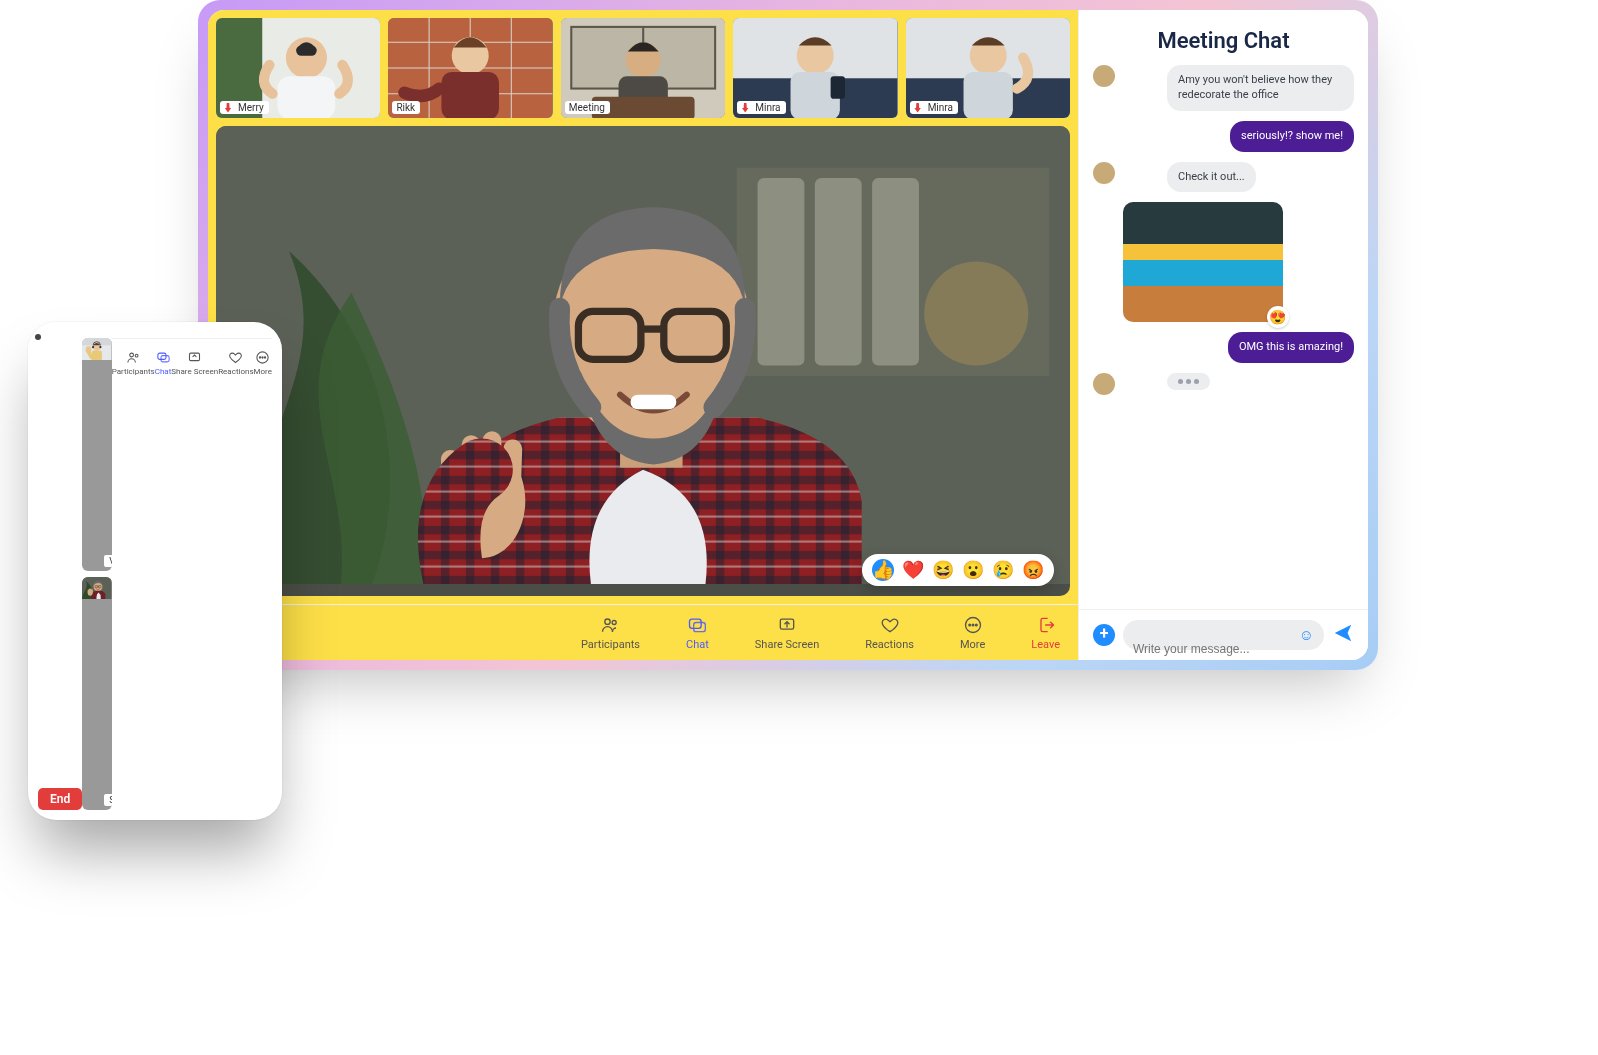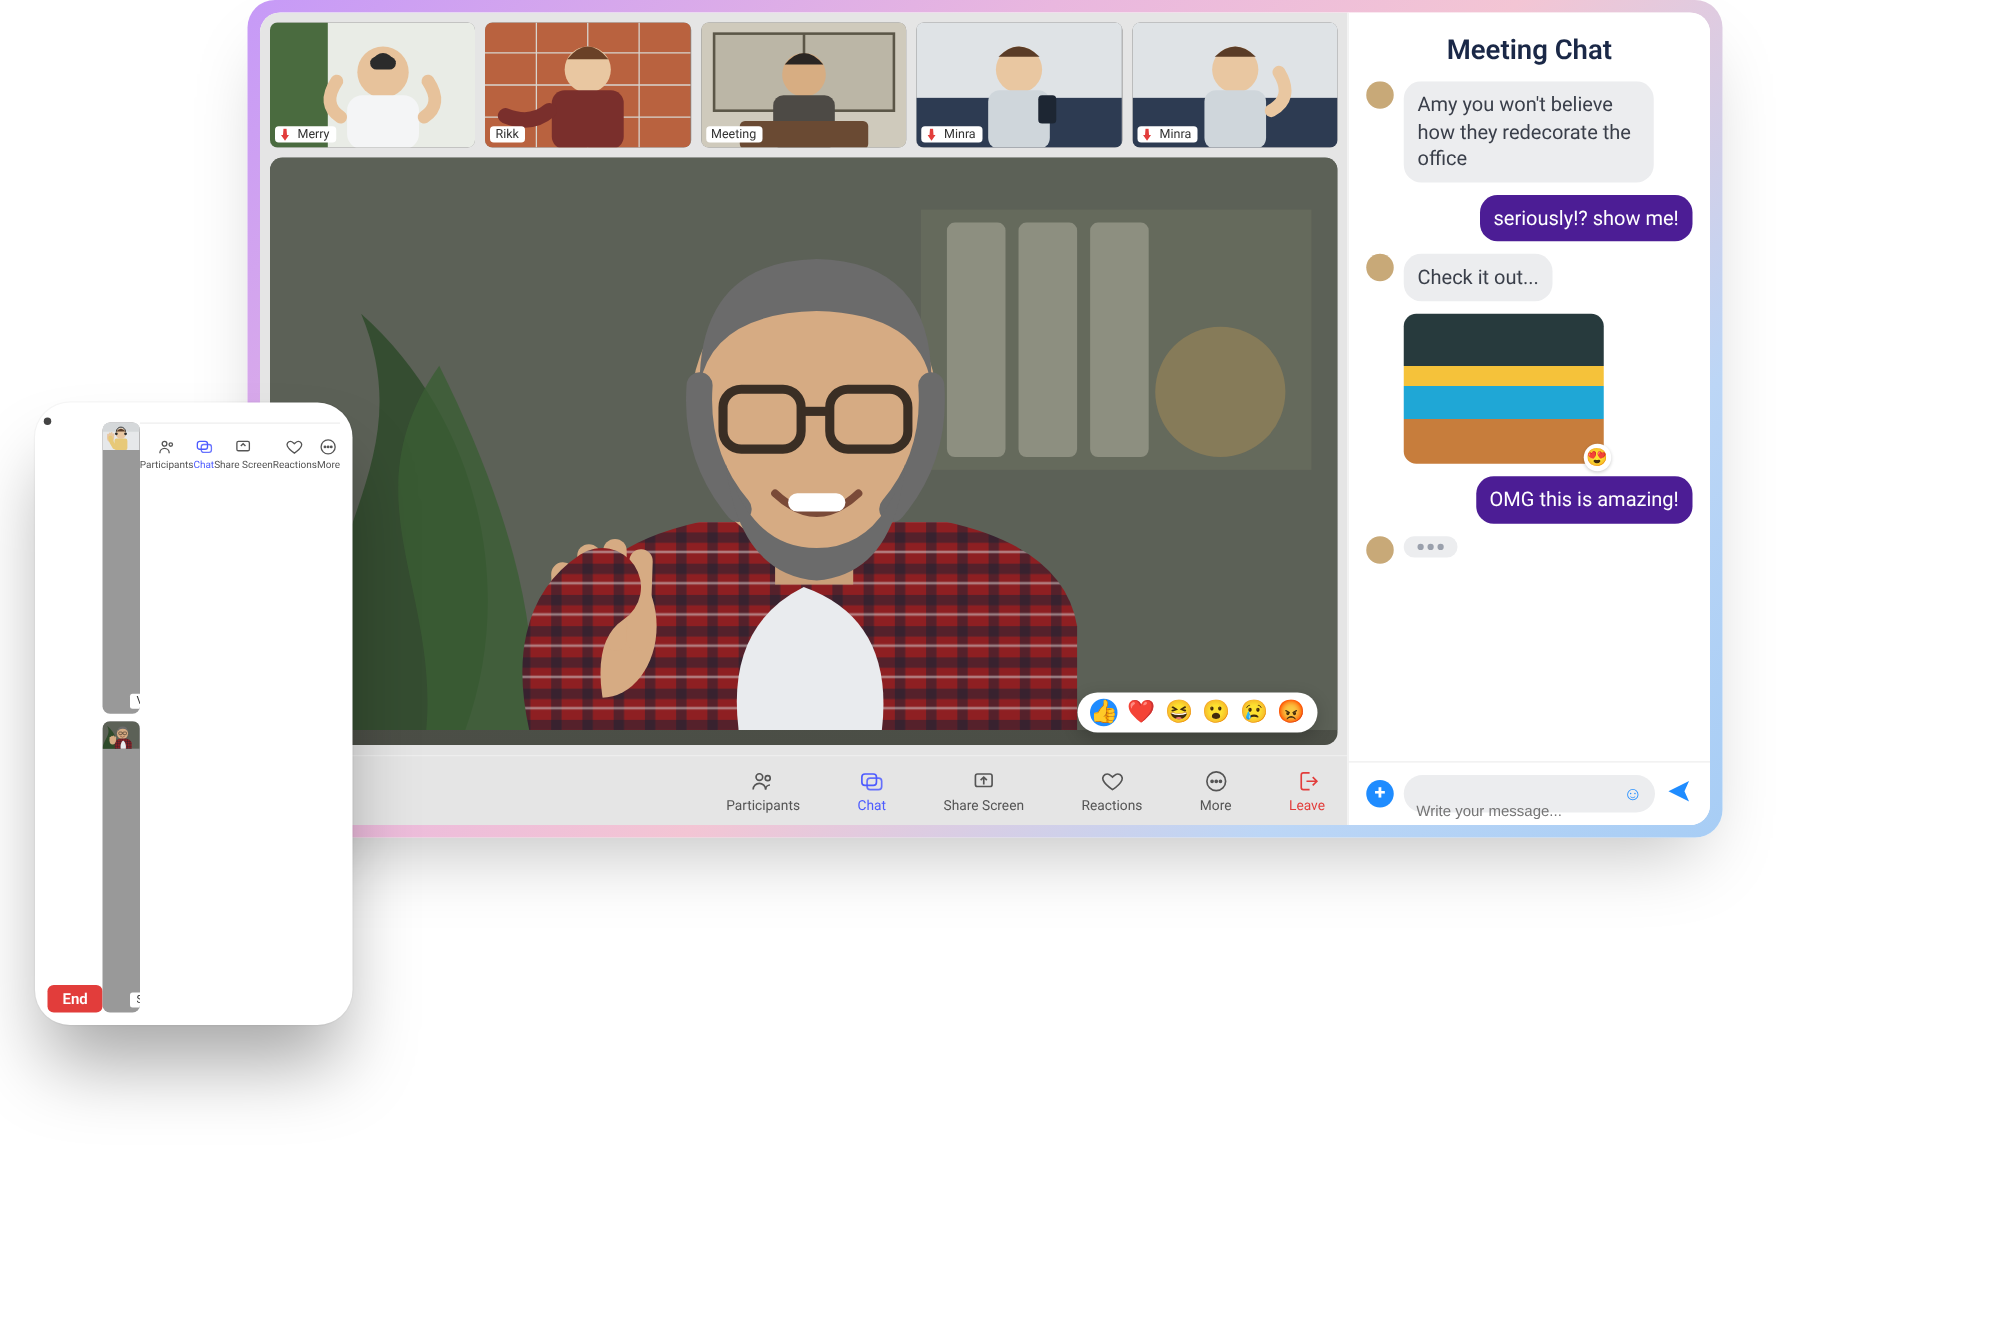--- a/index.html
+++ b/index.html
@@ -29,21 +29,21 @@
     width: 100%;
     height: 100%;
     border-radius: 16px;
     display: flex;
     overflow: hidden;
   }
   .meeting-pane {
     flex: 1;
     display: flex;
     flex-direction: column;
-    background: #e5e5e5;
+    background: #fde047;
   }
   .thumb-row {
     display: flex;
     gap: 8px;
     padding: 8px 8px 0 8px;
   }
   .thumb {
     flex: 1;
     height: 100px;
     border-radius: 6px;
@@ -123,25 +123,26 @@
     font-weight:600;
     color:#1a2847;
     padding:18px 0 12px;
   }
   .chat-msgs { flex:1; padding:0 14px; overflow:auto; display:flex; flex-direction:column; gap:10px;}
   .msg { display:flex; gap:8px; align-items:flex-start;}
   .msg .av { width:22px;height:22px;border-radius:50%; background:#c8a978; flex:none;}
   .bubble {
     background:#ecedef;
     color:#3a3f4a;
-    font-size:16px;
+    font-size:11px;
     padding:8px 11px;
     border-radius:14px;
     max-width: 200px;
     line-height:1.35;
+    margin-left:44px;
   }
   .msg.me { justify-content:flex-end; }
   .msg.me .bubble { background:#4c1d95; color:#fff; }
   .chat-img {
     width:160px;height:120px;border-radius:10px;
     background: linear-gradient(180deg,#273a3d 0%,#273a3d 35%,#f5c23a 35%,#f5c23a 48%,#1fa7d6 48%,#1fa7d6 70%,#c77d3c 70%,#c77d3c 100%);
     position:relative; margin-left:30px;
   }
   .chat-img::after{
     content:"😍";

